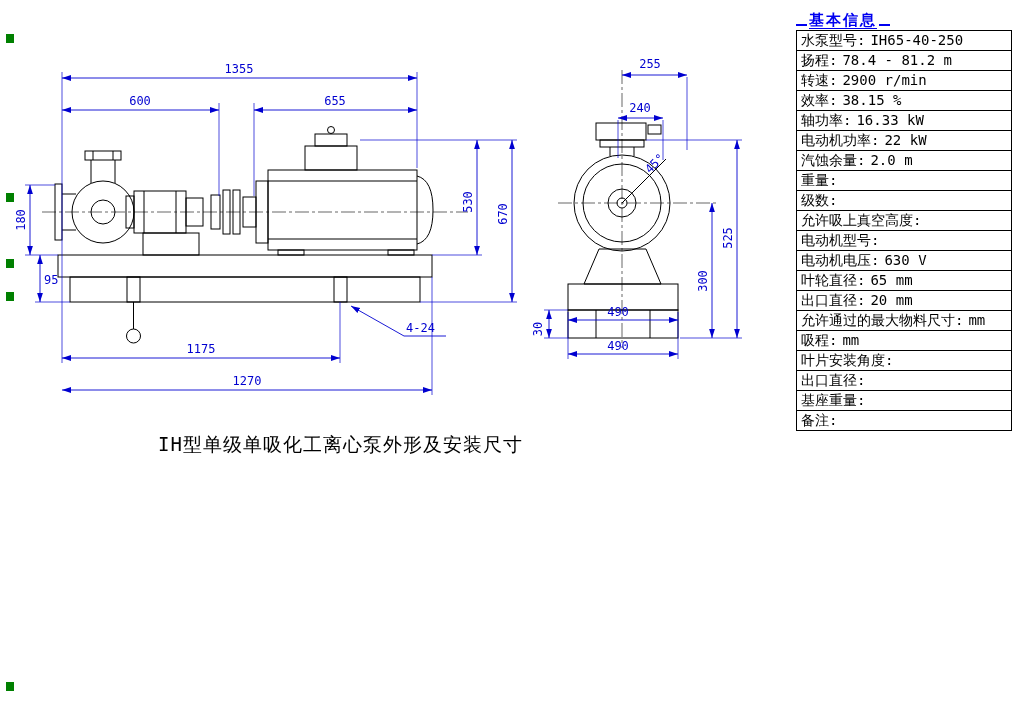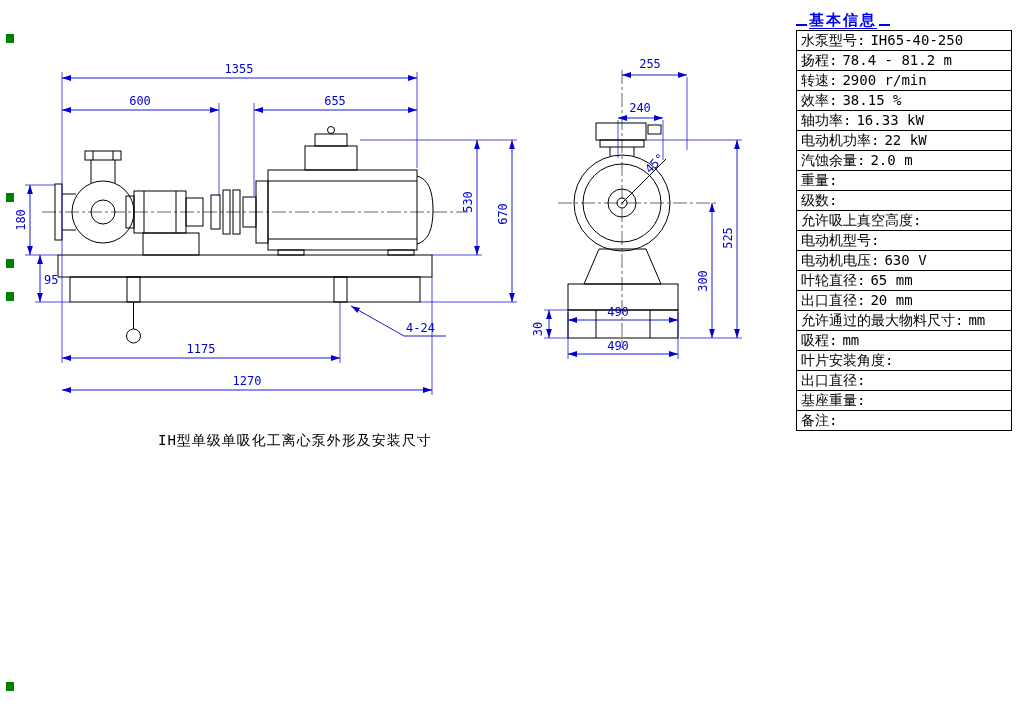--- a/index.html
+++ b/index.html
@@ -1,20 +1,20 @@
 <!DOCTYPE html>
 <html><head>
 <meta charset="utf-8">
 <title>Pump Drawing</title>
 <style>
   html,body{margin:0;padding:0;background:#fff;}
   .page{position:relative;width:1021px;height:704px;background:#fff;overflow:hidden;
         font-family:"DejaVu Sans Mono","Liberation Mono",monospace;}
   .drawing-svg{position:absolute;left:0;top:0;}
-  .caption{position:absolute;left:158px;top:432px;font-size:14px;color:#000;letter-spacing:1px;}
+  .caption{position:absolute;left:158px;top:432px;font-size:19px;color:#000;letter-spacing:1px;}
   .edge-marker{position:absolute;left:6px;width:8px;height:9px;background:#008000;}
   .m1{top:34px}.m2{top:193px}.m3{top:259px}.m4{top:292px}.m5{top:682px}
 
   .info-panel{position:absolute;left:796px;top:8px;width:216px;color:#000;}
   .info-title-row{display:flex;align-items:flex-end;height:22px;color:#0000f0;}
   .title-dash{width:11px;border-top:2px solid #0000f0;margin-bottom:4px;}
   .info-title{font-size:15px;font-weight:bold;letter-spacing:2px;margin:0 2px;
               text-decoration:underline;text-underline-offset:3px;}
   .info-table{border:1px solid #000;}
   .info-row{height:19px;line-height:19px;border-bottom:1px solid #000;padding-left:4px;

